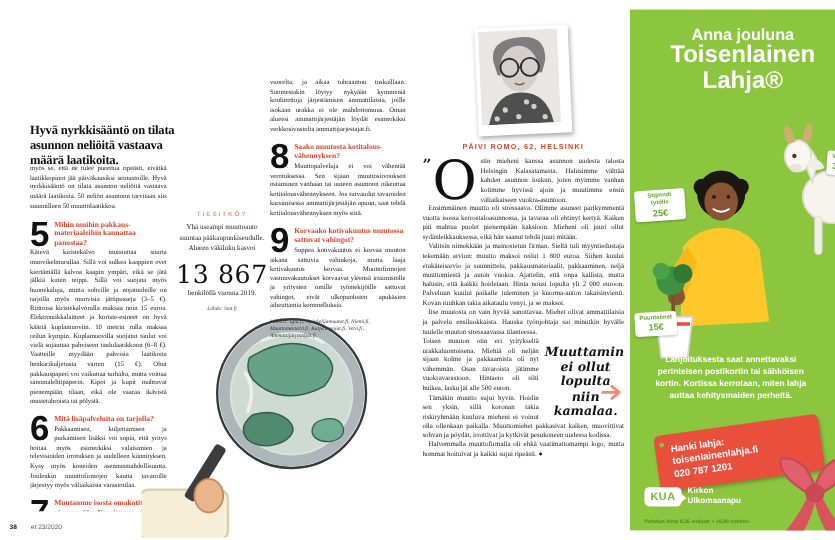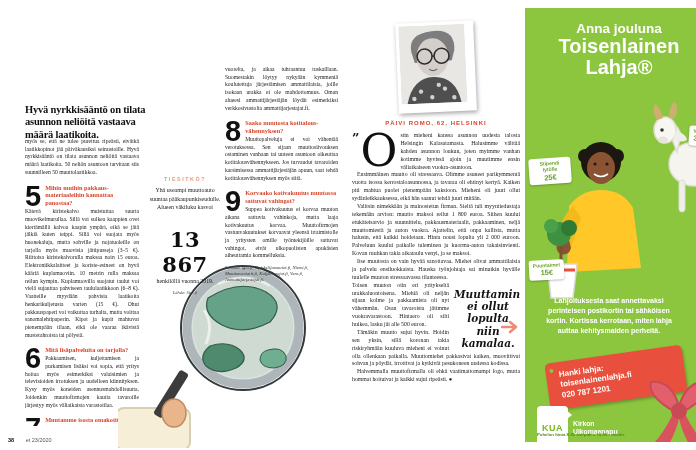--- a/index.html
+++ b/index.html
@@ -16,21 +16,21 @@
   .item-num{float:left;font-family:"Liberation Sans",sans-serif;font-weight:800;
       font-size:29px;line-height:23px;margin:1px 4px 0 0;color:#111;}
   .item-q{color:#d8452c;font-weight:bold;font-size:6.3px;line-height:1.25;text-align:left;}
   .item-a{margin-top:1px;}
   .sources{margin-top:5px;font-size:4.6px;font-style:italic;line-height:1.35;color:#333;text-align:left;}
   
   .factbox{position:absolute;left:146px;top:176px;width:78px;text-align:center;z-index:2;}
   .kicker{color:#ef9680;font-family:"Liberation Sans",sans-serif;font-weight:bold;
       font-size:5.3px;letter-spacing:1.6px;}
   .fact-text{margin-top:4px;font-size:5.9px;line-height:1.45;color:#1c1c1c;}
-  .fact-figure{margin-top:15px;font-family:"DejaVu Serif",serif;font-weight:bold;
+  .fact-figure{margin-top:5px;font-family:"DejaVu Serif",serif;font-weight:normal;
       font-size:21px;letter-spacing:0.5px;color:#0f0f0f;}
   .fact-after{margin-top:1px;font-size:5.9px;color:#1c1c1c;}
   .fact-source{margin-top:6px;font-size:4.5px;font-style:italic;color:#444;}
   
   .illus{position:absolute;left:118px;top:250px;z-index:1;}
   .arrow-deco{position:absolute;left:501px;top:320px;z-index:3;}
   
   .interview{position:absolute;left:352px;top:12px;width:168px;height:426px;overflow:hidden;}
   .photo-wrap{width:72px;margin:10px auto 0;background:#fff;padding:3px 3px 9px;
       box-shadow:1px 2px 4px rgba(0,0,0,.35);transform:rotate(-2.5deg);}
@@ -63,21 +63,21 @@
   .tag-stipendi{left:4px;top:150px;transform:rotate(-4deg);width:34px;}
   .tag-puut{left:4px;top:252px;transform:rotate(-3deg);}
   .ad-body{position:absolute;top:288px;left:0;width:168px;padding:0 12px;box-sizing:border-box;
       text-align:center;color:#fff;font-weight:bold;font-size:7px;line-height:1.45;}
   .cta{position:absolute;top:346px;left:22px;width:116px;background:#e94f3d;border-radius:5px;
       padding:8px 9px 8px 13px;transform:rotate(-8deg);color:#fff;font-weight:bold;
       font-size:8px;line-height:1.3;box-shadow:1px 2px 3px rgba(0,0,0,.25);}
   .cta::before{content:"";position:absolute;left:4px;top:6px;width:4px;height:4px;border-radius:50%;
       background:#8cc63f;}
   .kua-row{position:absolute;top:398px;left:12px;display:flex;align-items:center;gap:5px;}
-  .kua-box{position:relative;background:#fff;border-radius:4px;padding:17px 5px;color:#76b82a;
+  .kua-box{position:relative;background:#fff;border-radius:4px;padding:3px 5px;color:#76b82a;
       font-weight:800;font-size:9px;letter-spacing:0.5px;}
   .kua-box::after{content:"";position:absolute;right:-4px;top:5px;border-top:4px solid transparent;
       border-bottom:4px solid transparent;border-left:5px solid #fff;}
   .kua-name{color:#fff;font-weight:bold;font-size:6.8px;line-height:1.15;}
   .ad-legal{position:absolute;bottom:5px;left:12px;color:#55861f;font-weight:bold;font-size:4.3px;}
   .bow{position:absolute;right:-8px;bottom:-10px;}
   .photo-svg,.goat,.woman{display:block;}
   .goat{position:absolute;right:-4px;top:82px;}
   .woman{position:absolute;left:14px;top:128px;}
 </style>

